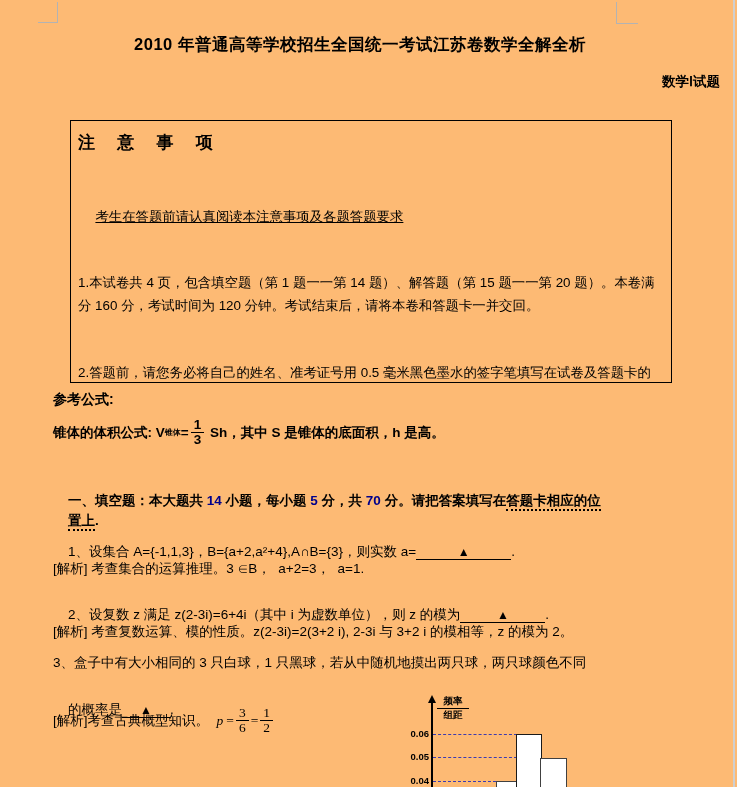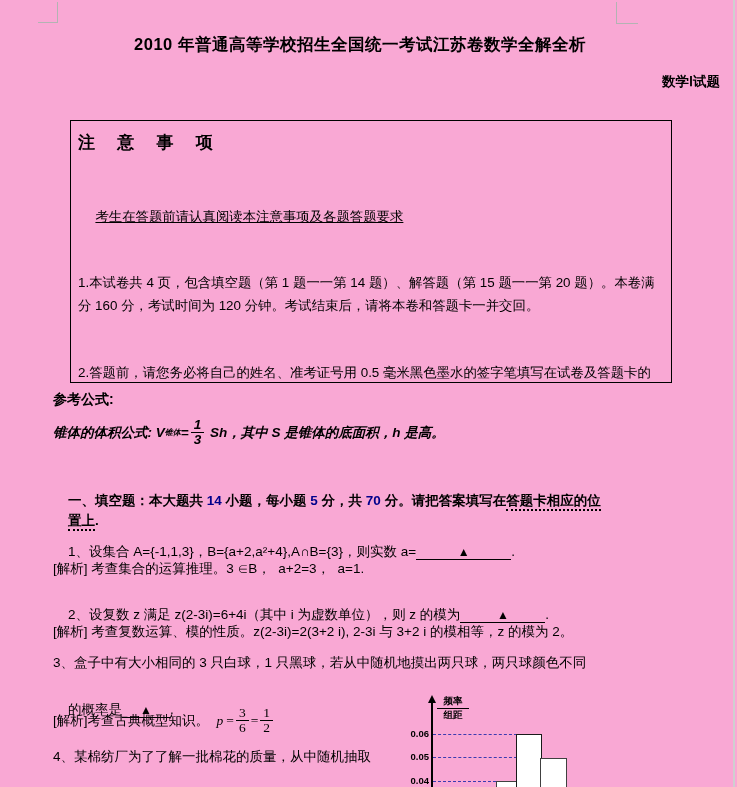--- a/index.html
+++ b/index.html
@@ -1,17 +1,17 @@
 <!DOCTYPE html>
 <html><head>
 <meta charset="utf-8">
 <style>
   html,body{margin:0;padding:0;background:#fff;}
   .page{
-    position:relative; width:737px; height:787px; background:#f9a8d4;
+    position:relative; width:737px; height:787px; background:#fdba74;
     overflow:hidden; font-family:"Liberation Sans", sans-serif; color:#000;
   }
   
   .mark{position:absolute;background:#b3b3b3;}
   .edge-right{position:absolute;background:#cfcfcf;}
   
   .page-title{position:absolute;top:34px;left:0;width:720px;text-align:center;
     font-size:16.5px;font-weight:bold;letter-spacing:.5px;}
   .page-subtitle{position:absolute;top:73px;left:0;width:720px;text-align:right;
     font-size:13.5px;font-weight:bold;}
@@ -80,21 +80,21 @@
       <div class="notice-item">2.答题前，请您务必将自己的姓名、准考证号用 0.5 毫米黑色墨水的签字笔填写在试卷及答题卡的规定位置。</div>
       
       
       
       
     </div>
   </div>
 
   <div class="para bold" style="top:391px;font-size:14px;">参考公式:</div>
 
-  <div class="para bold formula-line" style="top:418px;font-style:italic;">
+  <div class="para bold formula-line" style="top:418px;">
     <span>锥体的体积公式: V</span><span class="vsub">锥体</span><span>=</span><span class="frac"><span class="fn">1</span><span>3</span></span><span> Sh，其中 S 是锥体的底面积，h 是高。</span>
   </div>
 
   <div class="para bold" style="top:477px;">
     <span>一、填空题：本大题共 </span><span class="num-blue">14</span><span> 小题，每小题 </span><span class="num-blue">5</span><span> 分，共 </span><span class="num-blue">70</span><span> 分。请把答案填写在</span><span class="emph-dots">答题卡相应的位</span>
   </div>
   <div class="para bold" style="top:497px;">
     <span class="emph-dots">置上</span><span>.</span>
   </div>
 
@@ -109,21 +109,20 @@
   <div class="para" style="top:623px;">[解析] 考查复数运算、模的性质。z(2-3i)=2(3+2 i), 2-3i 与 3+2 i 的模相等，z 的模为 2。</div>
 
   <div class="para" style="top:654px;">3、盒子中有大小相同的 3 只白球，1 只黑球，若从中随机地摸出两只球，两只球颜色不同</div>
   <div class="para" style="top:686px;">
     <span>的概率是</span><span class="blank w48"><span>▲</span></span><span>.</span>
   </div>
   <div class="para formula-line" style="top:706px;">
     <span>[解析]考查古典概型知识。  </span><span class="serif-math ital" style="margin-right:3px;">p</span><span class="serif-math">=</span><span class="frac serif-math"><span class="fn">3</span><span>6</span></span><span class="serif-math">=</span><span class="frac serif-math"><span class="fn">1</span><span>2</span></span>
   </div>
 
-  <div class="para" style="top:748px;">4、某棉纺厂为了了解一批棉花的质量，从中随机抽取</div>
 
   <div class="chart">
     <div class="axis-arrow"></div>
     <div class="axis-v"></div>
     <div class="ylabel">
       <span class="yl-num">频率</span>
       <span class="yl-den">组距</span>
     </div>
     <div class="ytick t006">0.06</div>
     <div class="ytick t005">0.05</div>

